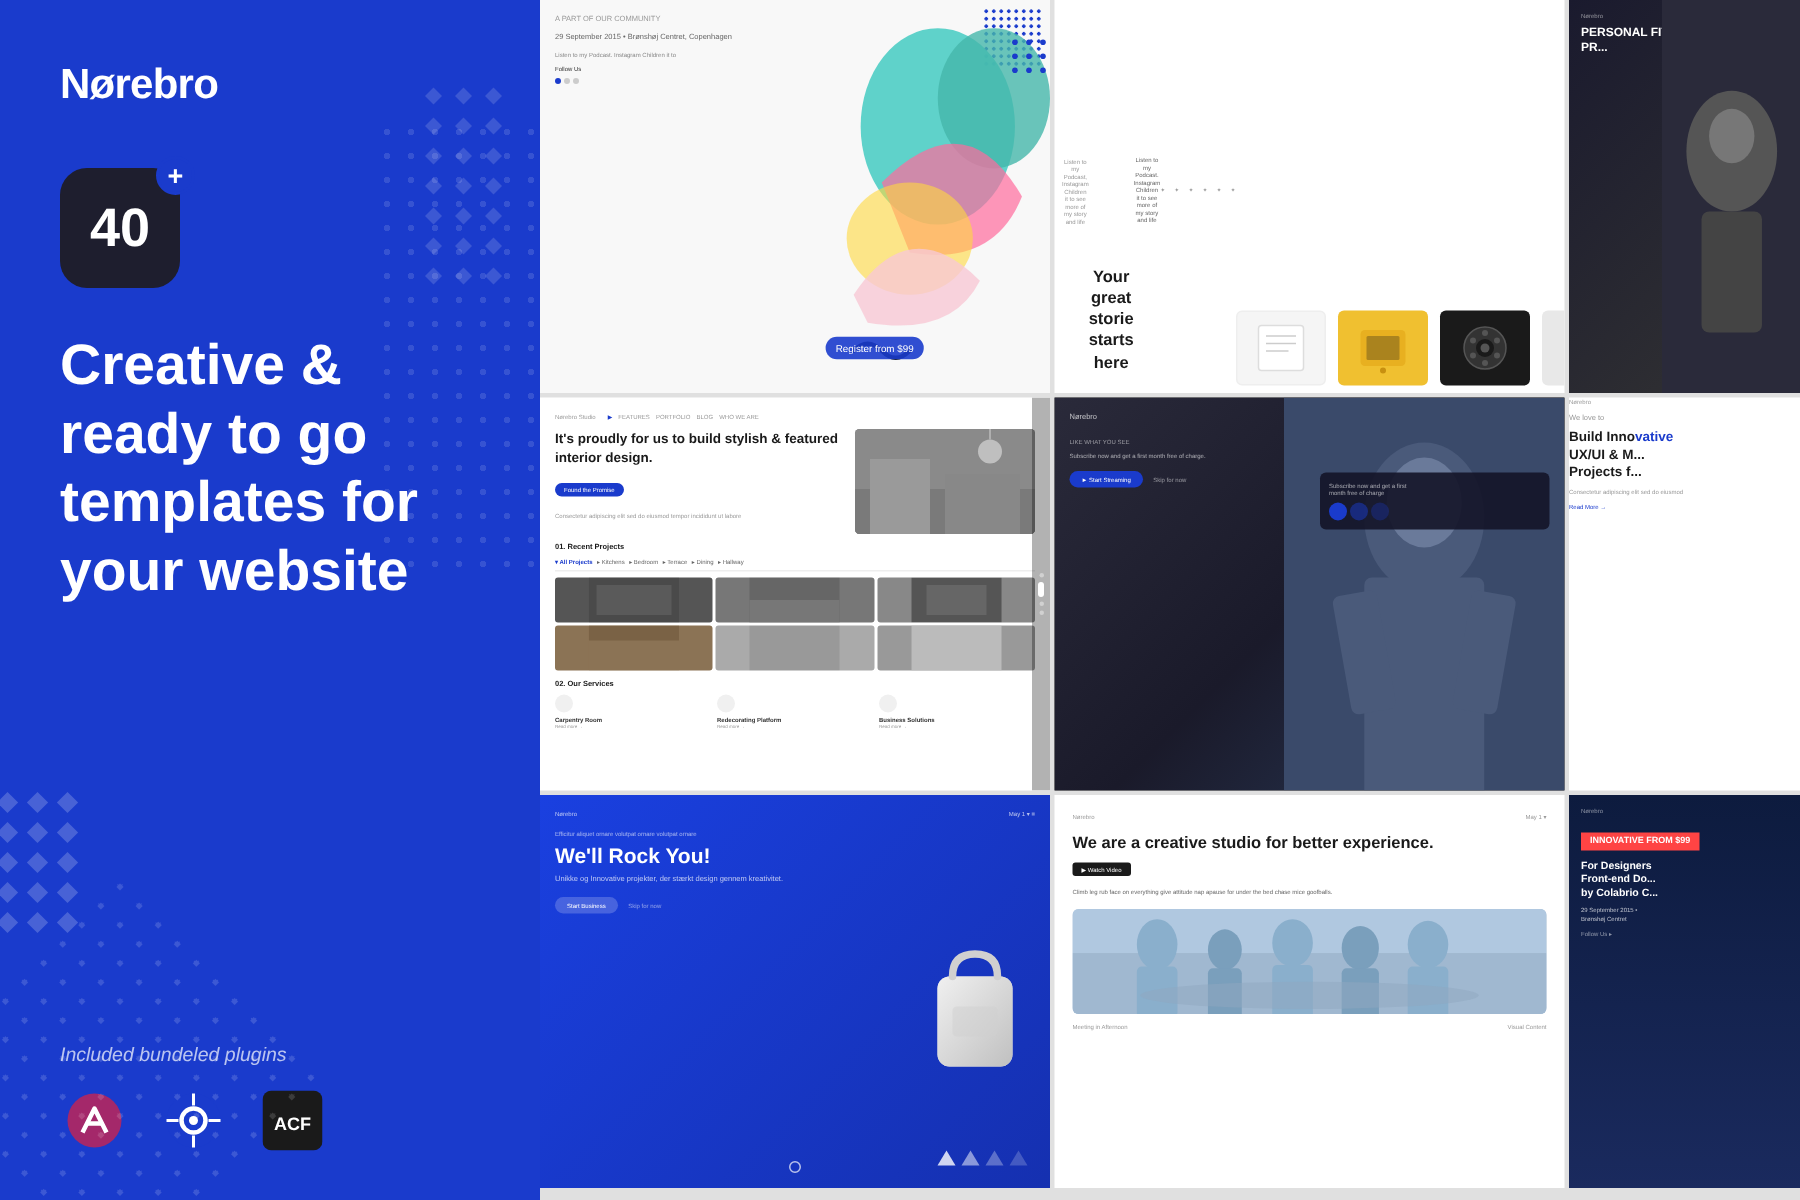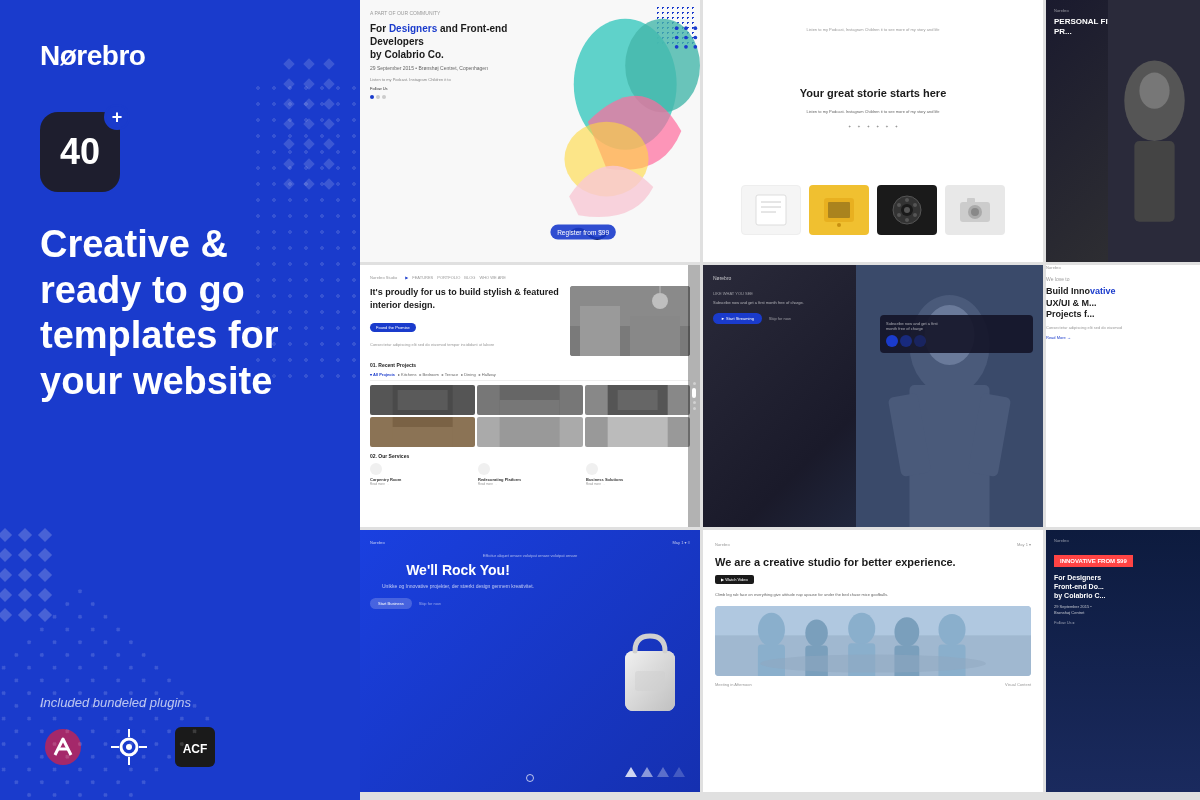--- a/index.html
+++ b/index.html
@@ -195,21 +195,20 @@
       grid-column: 3;
       grid-row: 2;
       background: white;
     }
 
     
     .card-7 {
       grid-column: 1;
       grid-row: 3;
       background: #404040;
-      text-align: center;
     }
 
     
     .card-8 {
       grid-column: 2;
       grid-row: 3;
       background: white;
     }
 
     
@@ -295,23 +294,23 @@
       right: 5px;
       width: 40px;
       height: 40px;
       background-image: radial-gradient(circle, #1a3bcc 1px, transparent 1px);
       background-size: 5px 5px;
     }
 
     
     .card-2-inner {
       display: flex;
-      flex-direction: column;
+      flex-direction: row;
       height: 100%;
-      padding: 27px;
+      padding: 5px;
     }
 
     .card-2-title {
       font-size: 11px;
       font-weight: 700;
       color: #1a1a1a;
       line-height: 1.3;
       text-align: center;
       margin: auto auto 8px auto;
     }
@@ -776,23 +775,20 @@
   </div>
 </div>
 
 <div class="content-grid">
 
   <div class="preview-card card-1">
     <div class="card-inner" style="padding:10px 10px 10px 10px;">
       <div class="card-1-nav">
         <span>A PART OF OUR COMMUNITY</span>
       </div>
-      <div class="card-1-title">
-        <span>For <span class="blue">Designers</span> and Front-end Developers<br>by Colabrio Co.</span>
-      </div>
       <div class="card-1-meta">29 September 2015 • Brønshøj Centret, Copenhagen</div>
       <div class="card-1-sub">Listen to my Podcast. Instagram Children it to</div>
       <div class="card-1-social">Follow Us</div>
       <div class="card-1-dots">
         <div class="dot active"></div>
         <div class="dot"></div>
         <div class="dot"></div>
       </div>
 
       <div class="blob-container">

